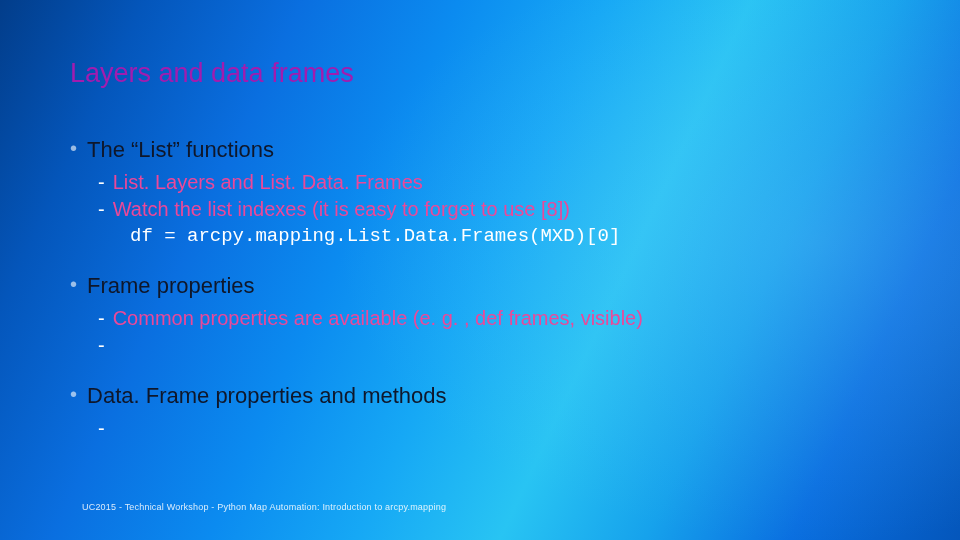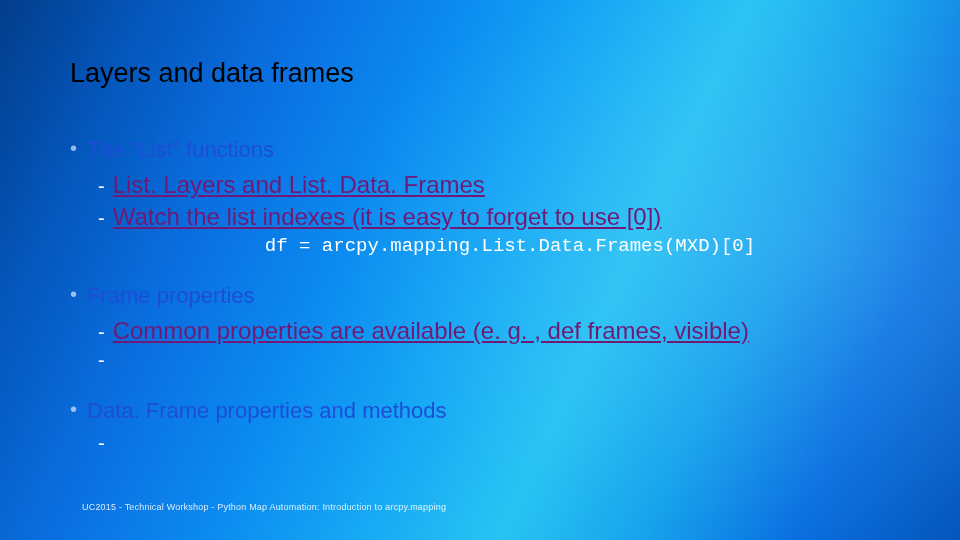--- a/index.html
+++ b/index.html
@@ -11,64 +11,62 @@
       linear-gradient(115deg, #023d8a 0%, #0456bb 12%, #0a6fe0 25%, #0b8bf0 38%, #16a8f5 50%, #28c4f3 62%, #16a2ec 74%, #0a6fe0 86%, #0456bb 100%);
     color: #ffffff;
     position: relative;
   }
   .slide {
     padding: 58px 70px 0 70px;
   }
   .title {
     font-size: 27px;
     font-weight: 400;
-    color: #000000;
+    color: #a21caf;
     margin-bottom: 48px;
   }
   .bullet-l1 {
     display: flex;
     align-items: baseline;
     margin-bottom: 8px;
   }
   .bullet-l1 .dot {
     font-size: 20px;
     color: #ffffff;
     line-height: 1;
     margin-right: 10px;
     position: relative;
     top: -2px;
     opacity: 0.6;
   }
   .bullet-l1 .text {
     font-size: 22px;
-    color: #1d4ed8;
+    color: #0f172a;
   }
   .bullet-l2 {
     display: flex;
     align-items: baseline;
     margin-left: 28px;
     margin-bottom: 4px;
   }
   .bullet-l2 .dash {
     font-size: 20px;
     color: #ffffff;
     margin-right: 8px;
   }
   .bullet-l2 .text {
-    font-size: 24px;
-    color: #701a75;
-    text-decoration: underline;
+    font-size: 20px;
+    color: #ec4899;
   }
   .code-line {
     margin-left: 60px;
     font-family: "Courier New", Courier, monospace;
     font-size: 19px;
     color: #ffffff;
     margin-bottom: 4px;
-    text-align: center;
   }
   .section-gap { margin-top: 26px; }
   .footer {
     position: absolute;
     left: 82px;
     bottom: 28px;
     font-size: 9px;
     color: rgba(255,255,255,0.85);
     letter-spacing: 0.2px;
   }
@@ -83,21 +81,21 @@
   <div class="bullet-l1">
     <span class="dot">•</span>
     <span class="text">The “List” functions</span>
   </div>
   <div class="bullet-l2">
     <span class="dash">-</span>
     <span class="text">List. Layers and List. Data. Frames</span>
   </div>
   <div class="bullet-l2">
     <span class="dash">-</span>
-    <span class="text">Watch the list indexes (it is easy to forget to use [0])</span>
+    <span class="text">Watch the list indexes (it is easy to forget to use [8])</span>
   </div>
   <div class="code-line">df = arcpy.mapping.List.Data.Frames(MXD)[0]</div>
 
   <div class="bullet-l1 section-gap">
     <span class="dot">•</span>
     <span class="text">Frame properties</span>
   </div>
   <div class="bullet-l2">
     <span class="dash">-</span>
     <span class="text">Common properties are available (e. g. , def frames, visible)</span>

